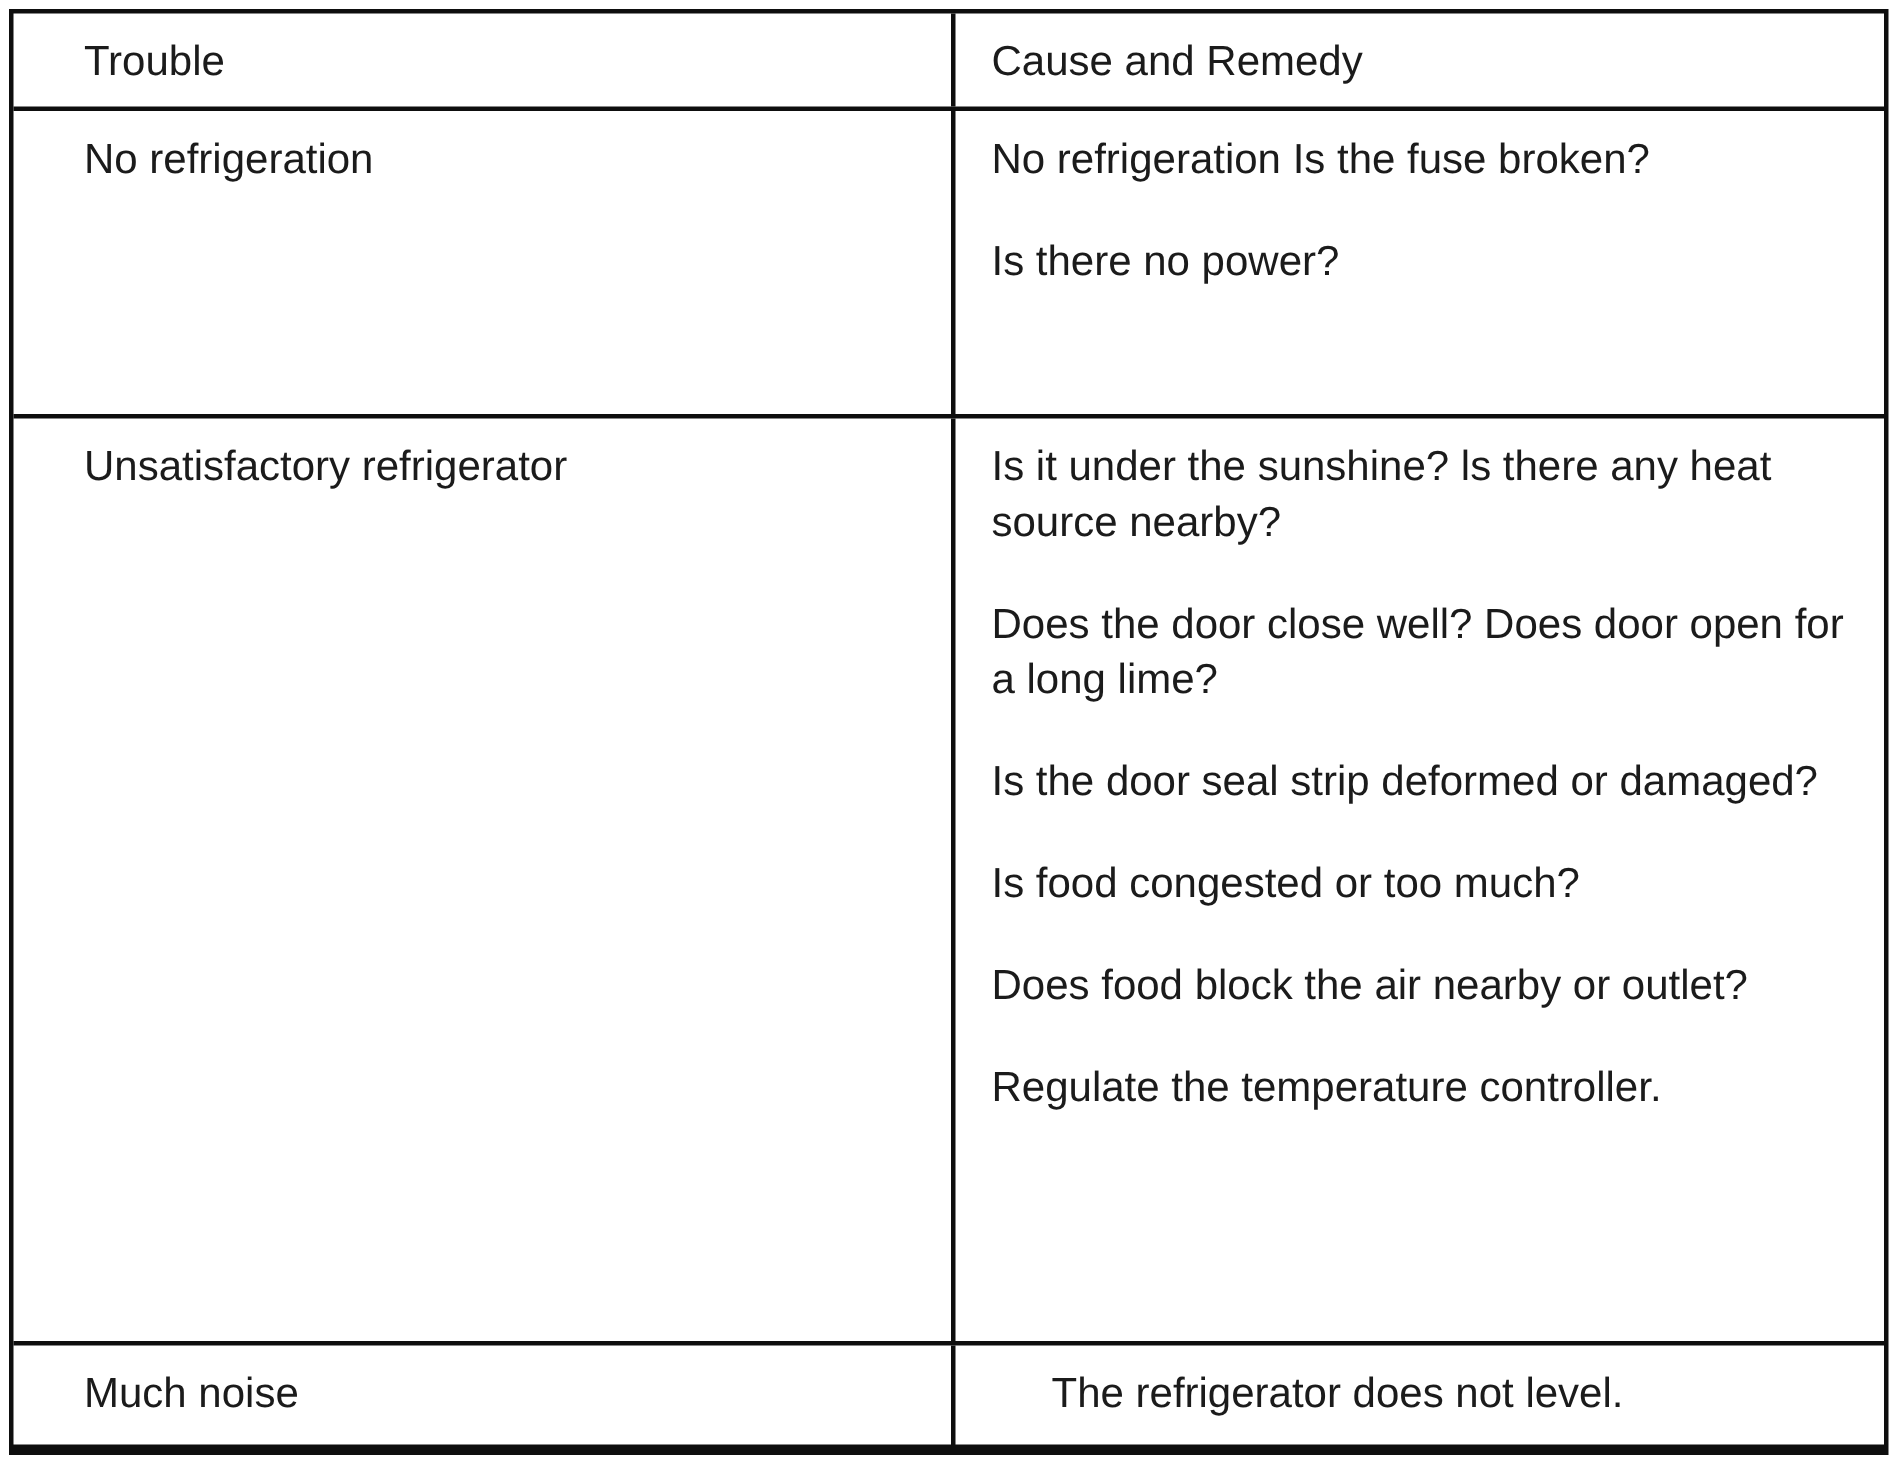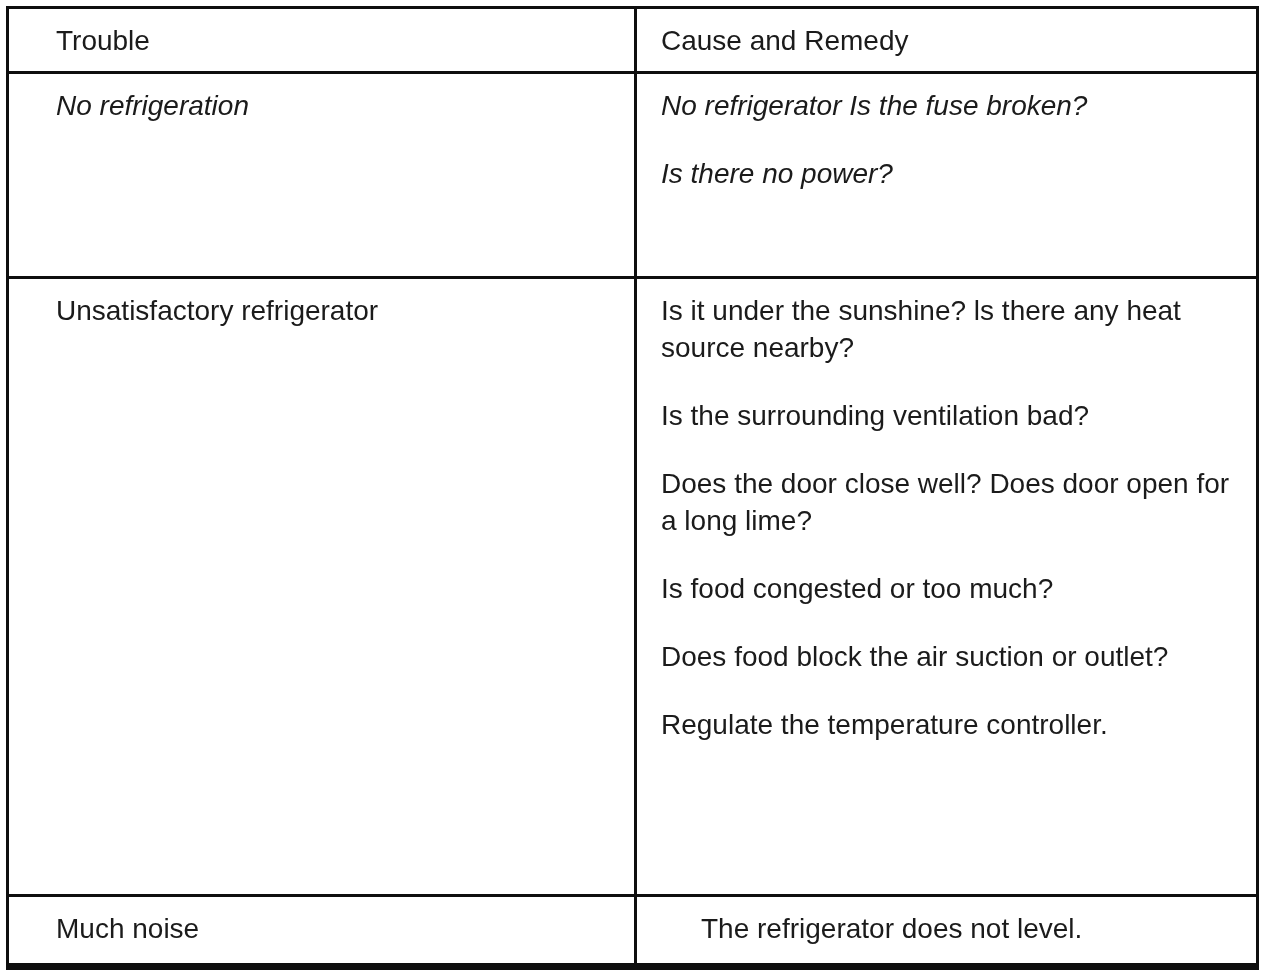--- a/index.html
+++ b/index.html
@@ -52,21 +52,20 @@
   }
   .cell-right {
     flex: 1 1 auto;
     border-radius: 27px;
   }
   .row-header {
     min-height: 65px;
   }
   .row-1 {
     min-height: 205px;
-    font-style: italic;
   }
   .row-2 {
     min-height: 618px;
   }
   .row-3 {
     min-height: 68px;
   }
   .cause-line {
     margin: 0 0 31px 0;
   }
@@ -83,33 +82,33 @@
 <div class="trouble-table">
 
   <div class="t-row row-header">
     <div class="cell cell-left header-text">Trouble</div>
     <div class="cell cell-right header-text">Cause and Remedy</div>
   </div>
 
   <div class="t-row row-1">
     <div class="cell cell-left">No refrigeration</div>
     <div class="cell cell-right">
-      <p class="cause-line">No refrigerator Is the fuse broken?</p>
+      <p class="cause-line">No refrigeration Is the fuse broken?</p>
       <p class="cause-line">Is there no power?</p>
     </div>
   </div>
 
   <div class="t-row row-2">
     <div class="cell cell-left">Unsatisfactory refrigerator</div>
     <div class="cell cell-right">
       <p class="cause-line">Is it under the sunshine? ls there any heat source nearby?</p>
-      <p class="cause-line">Is the surrounding ventilation bad?</p>
       <p class="cause-line">Does the door close well? Does door open for a long lime?</p>
+      <p class="cause-line">Is the door seal strip deformed or damaged?</p>
       <p class="cause-line">Is food congested or too much?</p>
-      <p class="cause-line">Does food block the air suction or outlet?</p>
+      <p class="cause-line">Does food block the air nearby or outlet?</p>
       <p class="cause-line">Regulate the temperature controller.</p>
     </div>
   </div>
 
   <div class="t-row row-3">
     <div class="cell cell-left">Much noise</div>
     <div class="cell cell-right">
       <p class="cause-line">The refrigerator does not level.</p>
     </div>
   </div>

